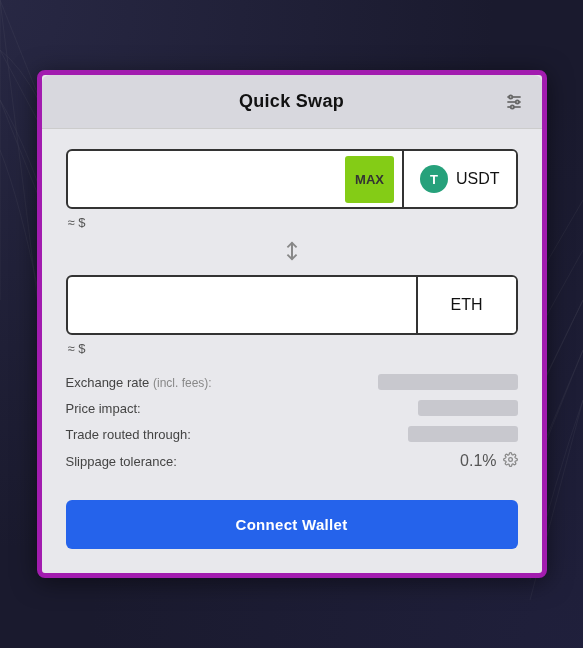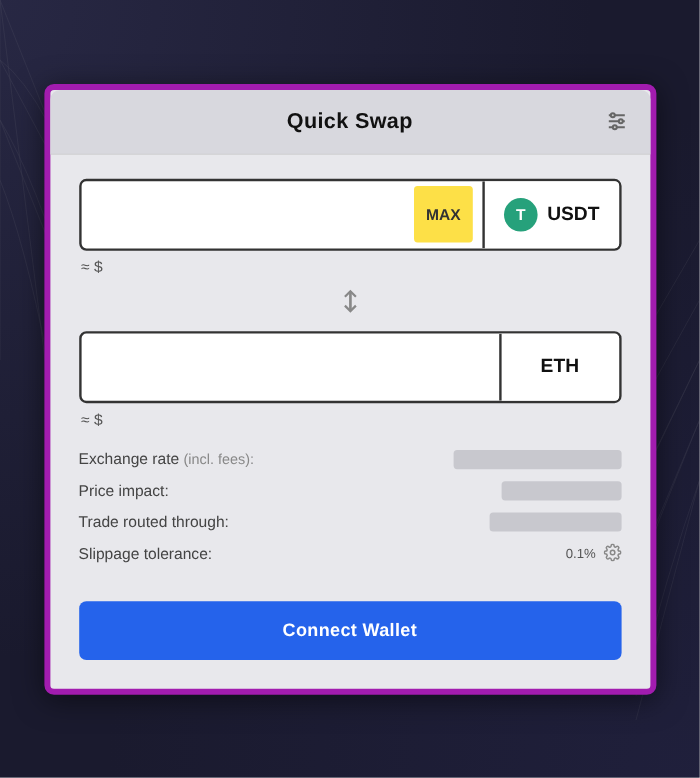--- a/index.html
+++ b/index.html
@@ -95,21 +95,21 @@
       flex: 1;
       border: none;
       outline: none;
       font-size: 16px;
       padding: 0 12px;
       background: transparent;
       color: #111;
     }
 
     .max-btn {
-      background: #fde047;
+      background: #84cc16;
       color: #333;
       border: none;
       padding: 16px 10px;
       font-size: 13px;
       font-weight: 600;
       cursor: pointer;
       border-radius: 3px;
       margin-right: 8px;
     }
 
@@ -133,21 +133,21 @@
       align-items: center;
       justify-content: center;
       color: white;
       font-weight: 700;
       font-size: 13px;
       flex-shrink: 0;
     }
 
     .token-name {
       font-size: 16px;
-      font-weight: 700;
+      font-weight: 400;
       color: #111;
     }
 
     .approx-usd {
       font-size: 13px;
       color: #555;
       margin: 6px 0 0 2px;
     }
 
     
@@ -220,21 +220,21 @@
 
     .slippage-row {
       display: flex;
       align-items: center;
       justify-content: space-between;
       margin-bottom: 10px;
       gap: 48px;
     }
 
     .slippage-value {
-      font-size: 11px;
+      font-size: 16px;
       color: #555;
       display: flex;
       align-items: center;
       gap: 6px;
     }
 
     .gear-icon {
       color: #777;
       font-size: 14px;
       cursor: pointer;

